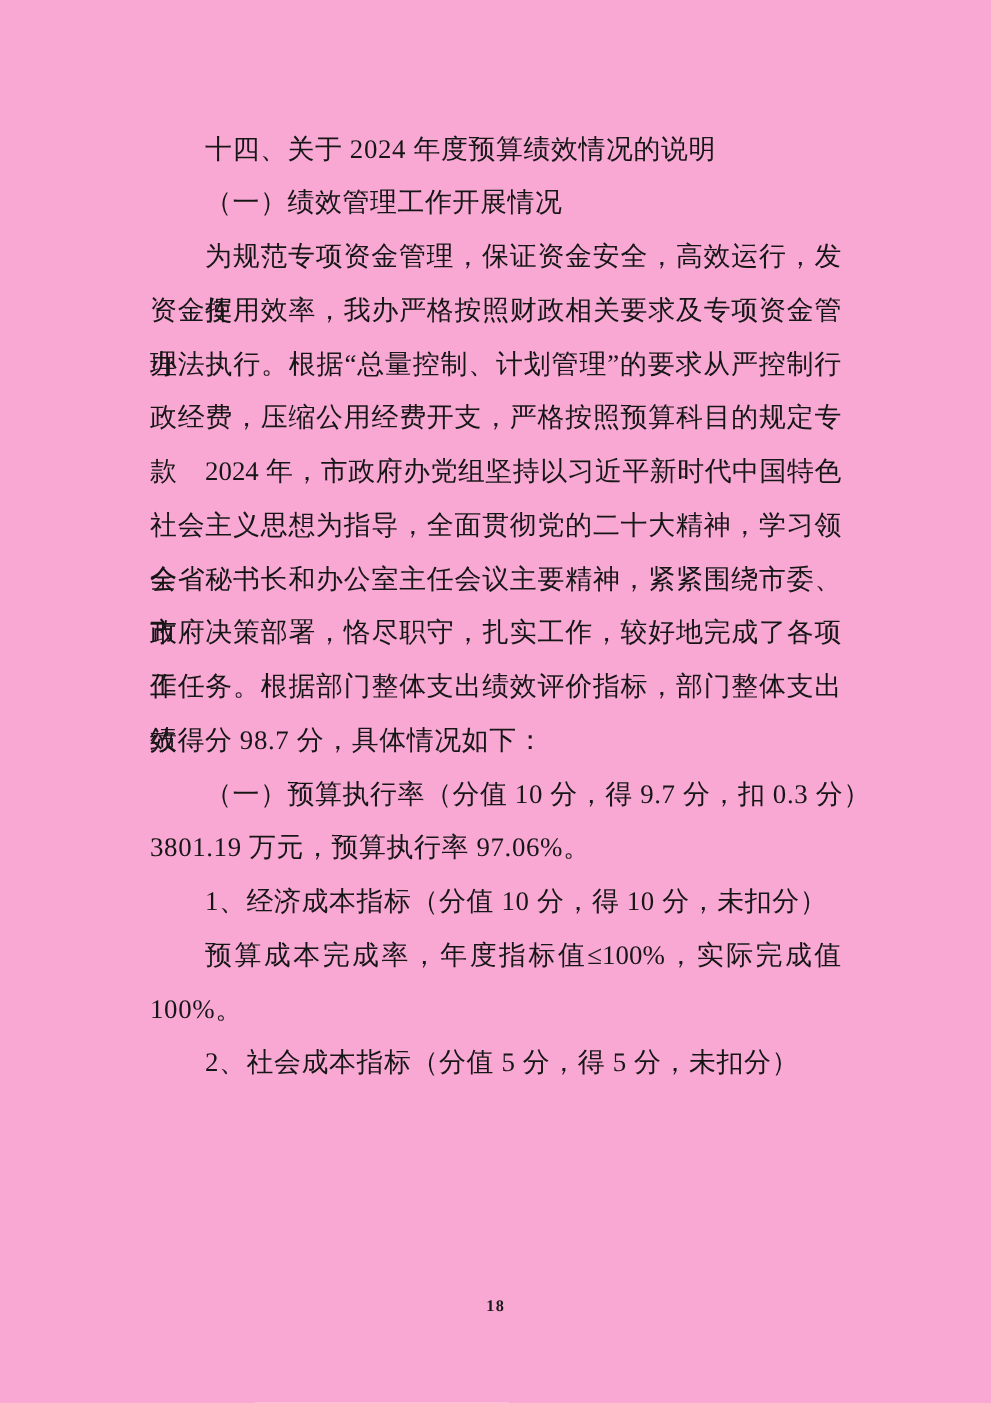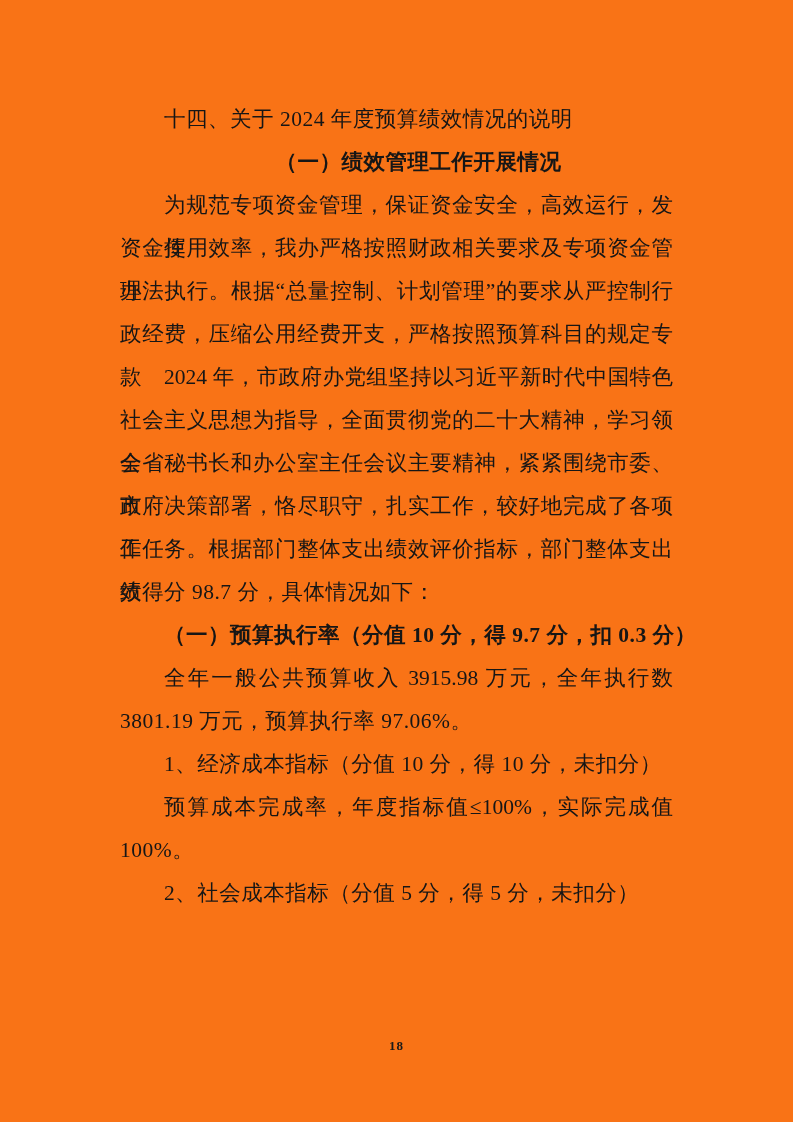--- a/index.html
+++ b/index.html
@@ -11,21 +11,21 @@
     height: 1122px;
     background: #ffffff;
     position: relative;
     overflow: hidden;
     font-family: "Liberation Serif", "DejaVu Serif", serif;
     color: #161616;
   }
   .page {
     position: absolute;
     inset: 0;
-    background: #f97316;
+    background: #f9a8d4;
   }
   .doc {
     position: absolute;
     left: 120px;
     top: 98px;
     width: 553px;
   }
   .line {
     font-size: 21.5px;
     height: 43px;
@@ -41,22 +41,21 @@
     letter-spacing: 0;
   }
   .line.indent {
     padding-left: 44px;
   }
   .line.indent.justify {
     padding-left: 44px;
     width: 509px;
   }
   .line.bold {
-    font-weight: bold;
-    text-align: center;
+    font-weight: normal;
   }
   .footer {
     position: absolute;
     left: 0;
     top: 1036px;
     width: 793px;
     text-align: center;
   }
   .footer span {
     font-size: 13px;
@@ -76,21 +75,20 @@
       <div class="line justify">资金使用效率，我办严格按照财政相关要求及专项资金管理</div>
       <div class="line justify">办法执行。根据“总量控制、计划管理”的要求从严控制行</div>
       <div class="line justify">政经费，压缩公用经费开支，严格按照预算科目的规定专款</div>
       <div class="line indent justify">2024 年，市政府办党组坚持以习近平新时代中国特色</div>
       <div class="line justify">社会主义思想为指导，全面贯彻党的二十大精神，学习领会</div>
       <div class="line justify">全省秘书长和办公室主任会议主要精神，紧紧围绕市委、市</div>
       <div class="line justify">政府决策部署，恪尽职守，扎实工作，较好地完成了各项工</div>
       <div class="line justify">作任务。根据部门整体支出绩效评价指标，部门整体支出绩</div>
       <div class="line">效得分 98.7 分，具体情况如下：</div>
       <div class="line bold indent">（一）预算执行率（分值 10 分，得 9.7 分，扣 0.3 分）</div>
-      <div class="line indent justify">全年一般公共预算收入 3915.98 万元，全年执行数</div>
       <div class="line">3801.19 万元，预算执行率 97.06%。</div>
       <div class="line indent">1、经济成本指标（分值 10 分，得 10 分，未扣分）</div>
       <div class="line indent justify">预算成本完成率，年度指标值≤100%，实际完成值</div>
       <div class="line">100%。</div>
       <div class="line indent">2、社会成本指标（分值 5 分，得 5 分，未扣分）</div>
     </main>
   <footer class="footer">
     <span>18</span>
   </footer>
 </div>

